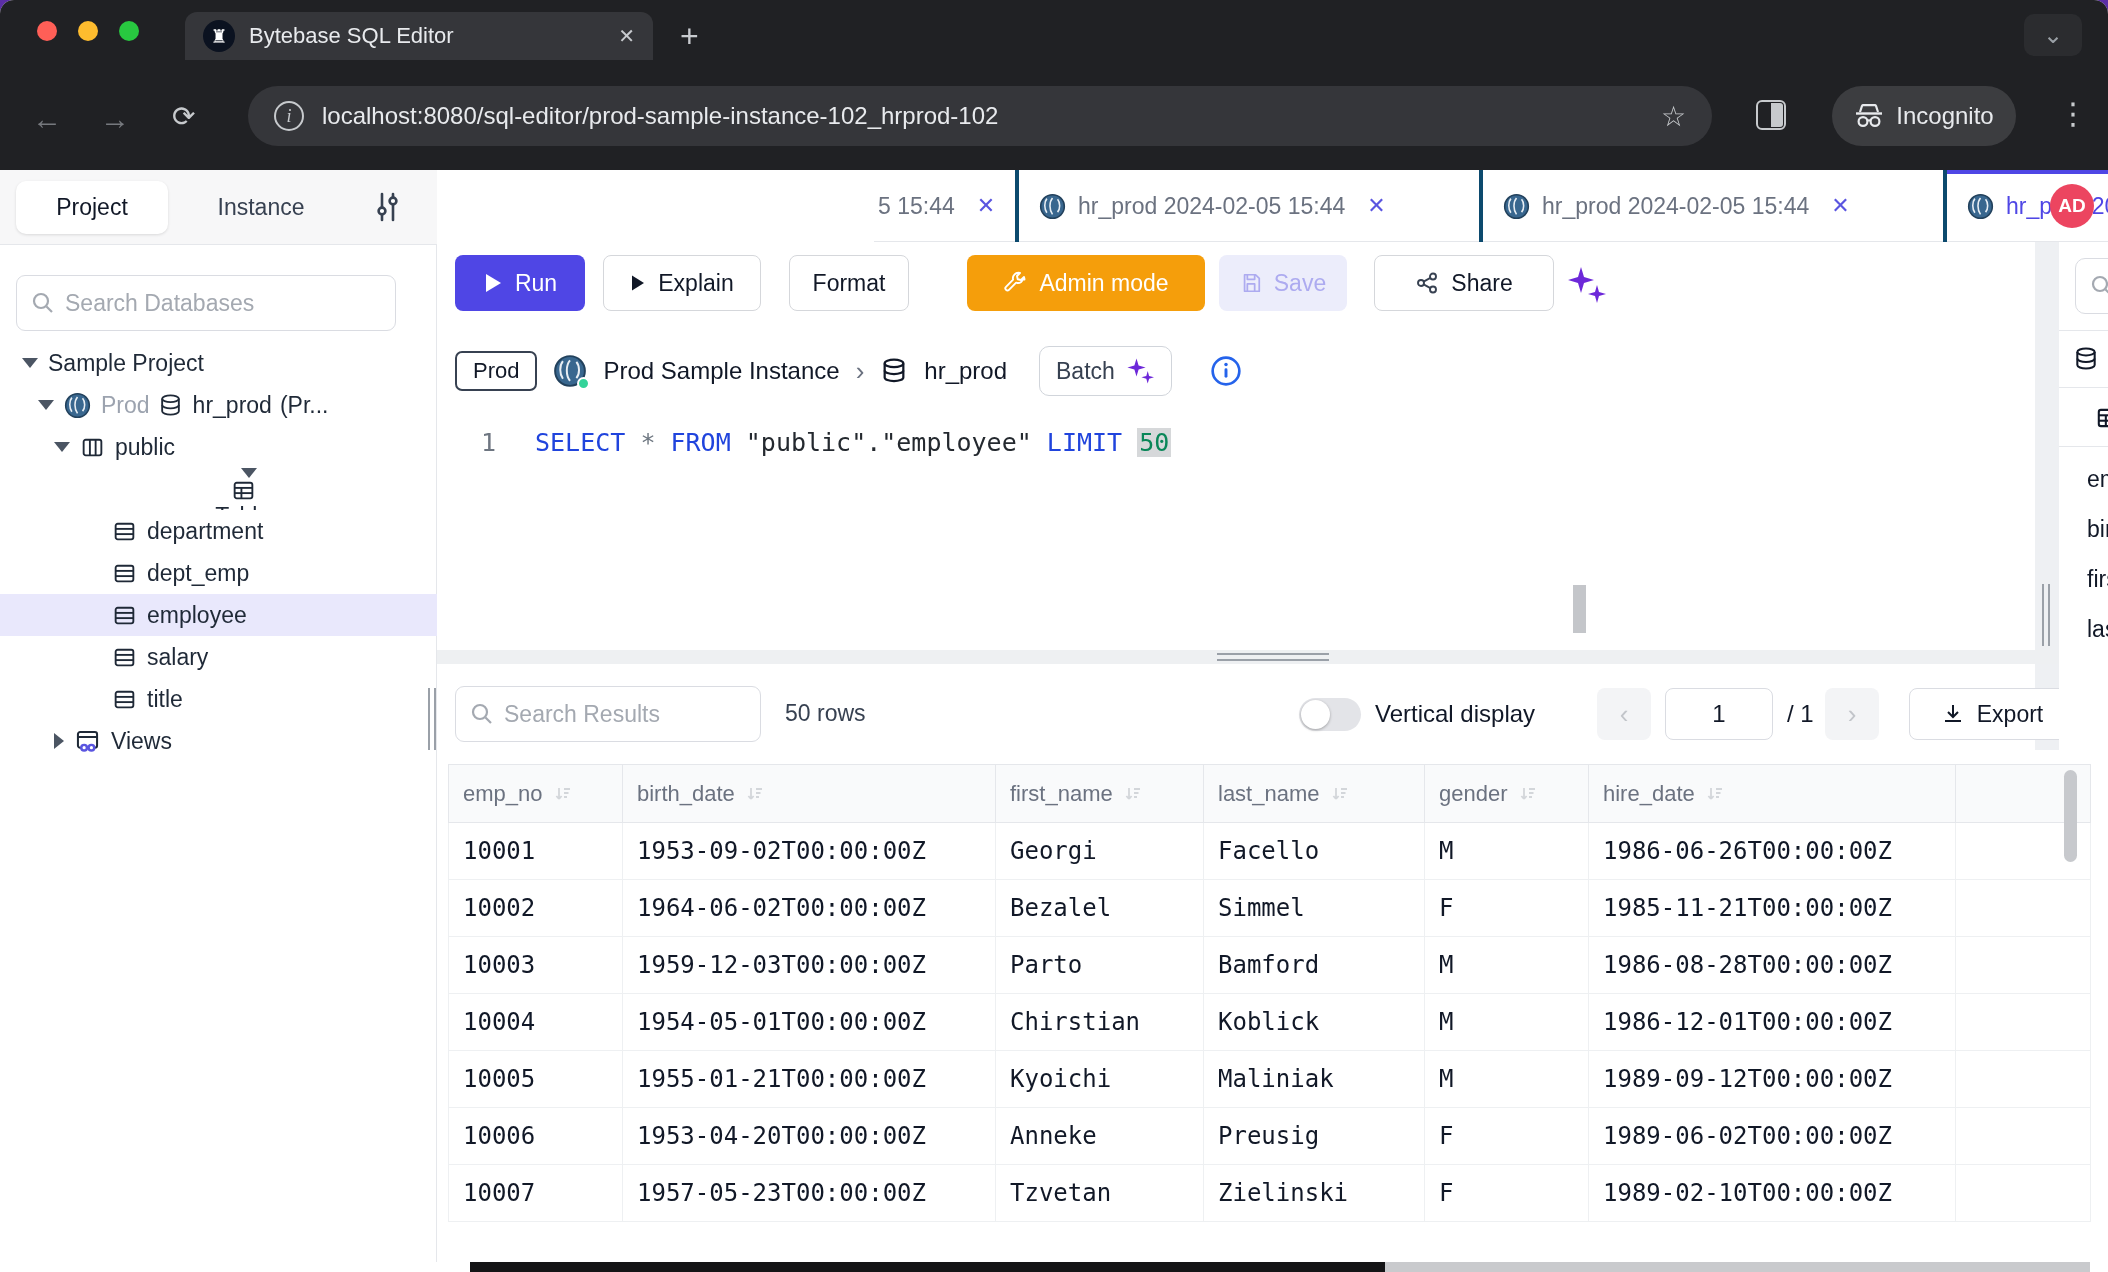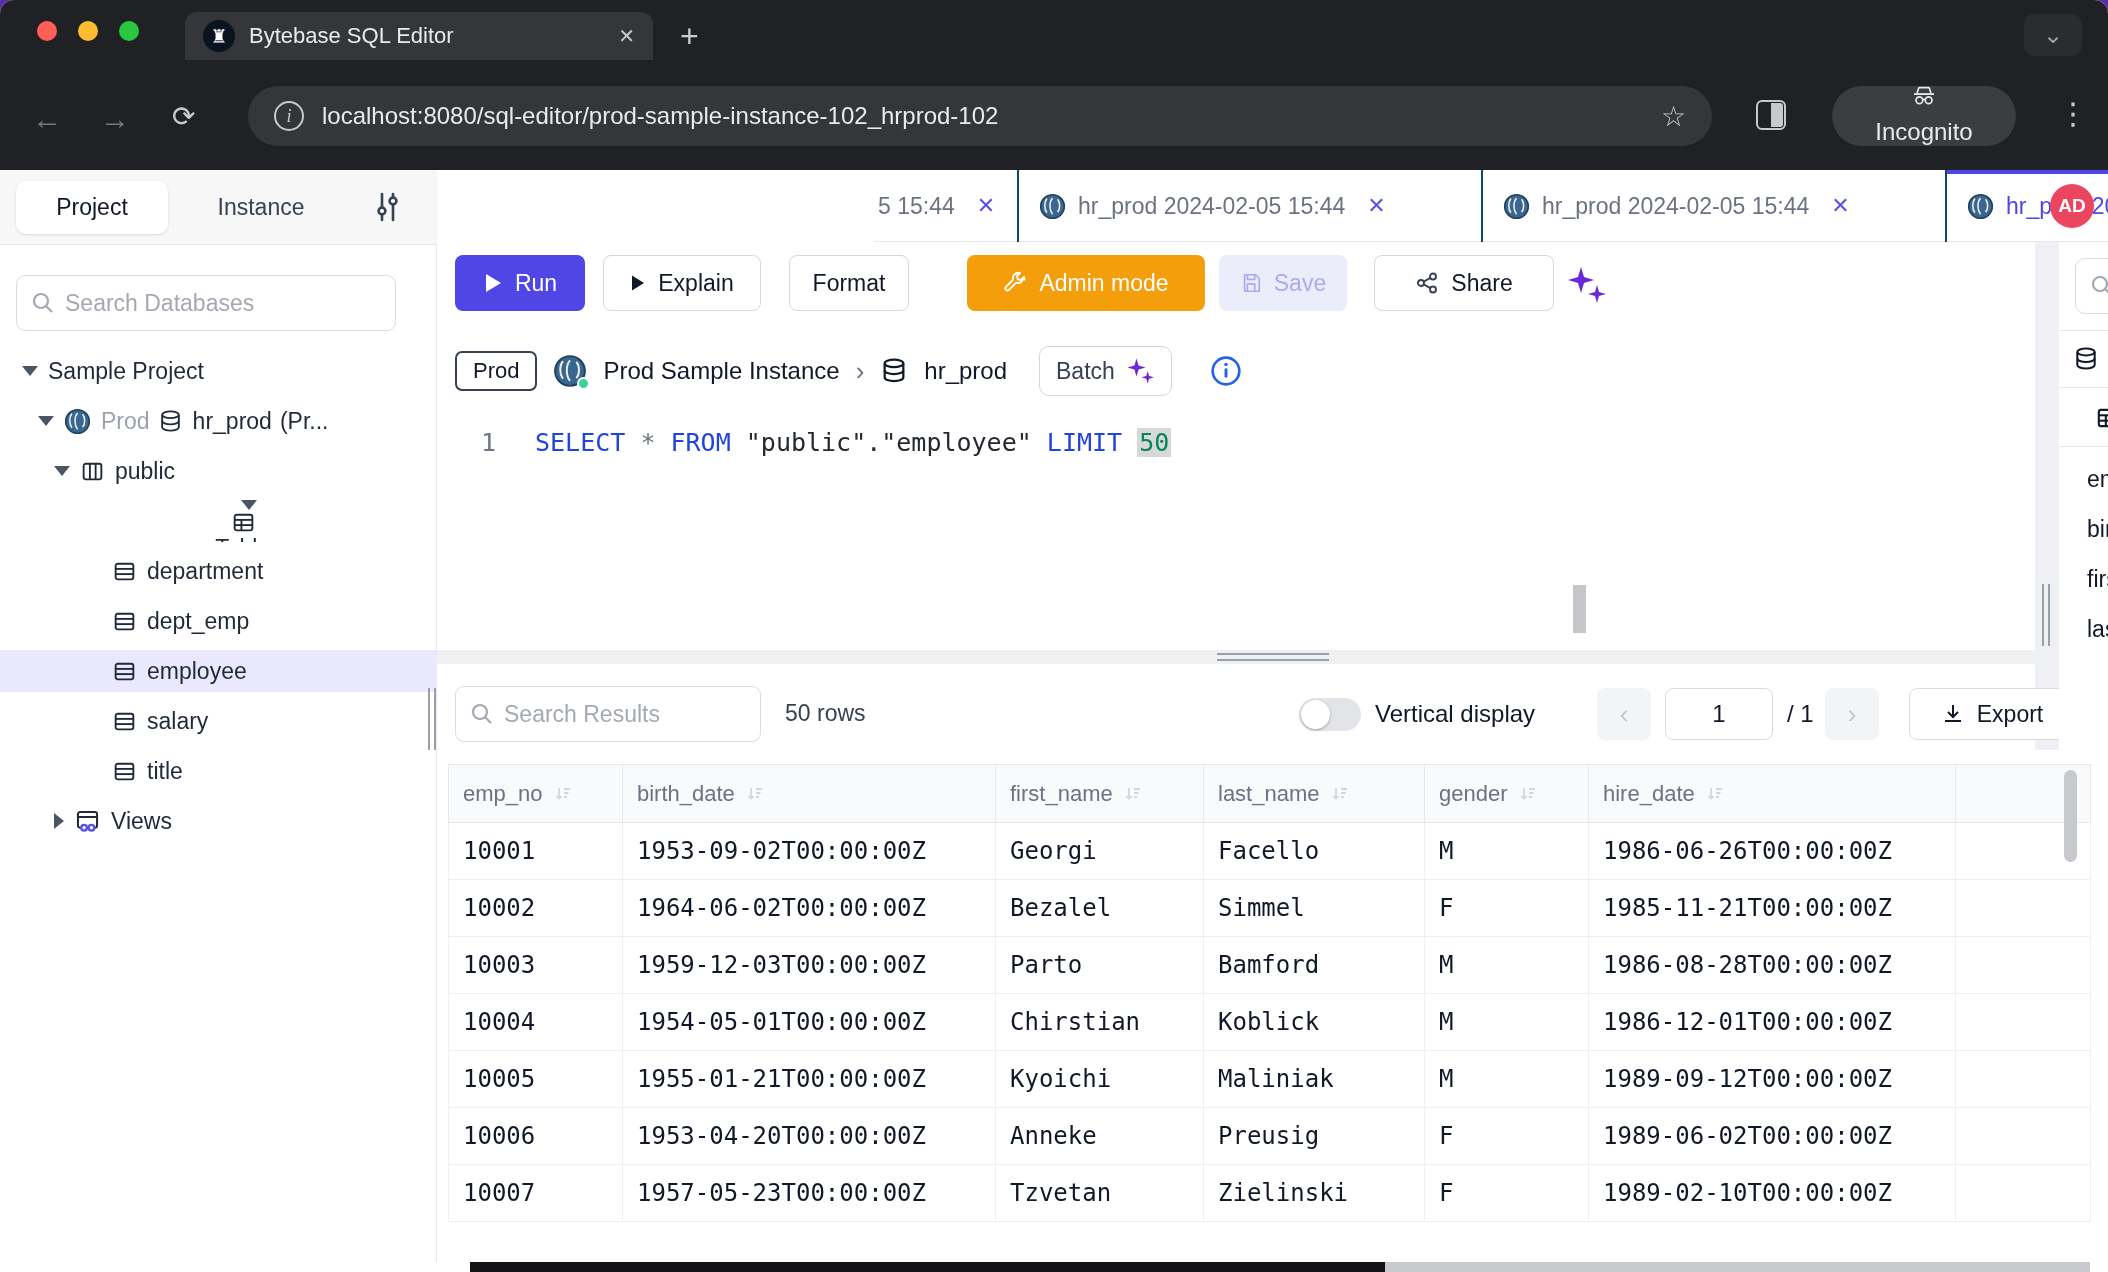--- a/index.html
+++ b/index.html
@@ -18,51 +18,51 @@
   .chrome-chevron { position:absolute; right:26px; top:14px; width:58px; height:42px; border-radius:10px; background:#2b2c2f; color:#9aa0a6; display:flex; align-items:center; justify-content:center; font-size:24px; }
   .navbtn { position:absolute; top:102px; font-size:30px; color:#76797e; }
   .nav-back { left:32px; } .nav-fwd { left:100px; }
   .nav-reload { left:172px; top:100px; color:#c7cacd; font-size:28px; }
   .urlbar { position:absolute; left:248px; top:86px; width:1464px; height:60px; background:#35363a; border-radius:30px; display:flex; align-items:center; padding:0 26px; gap:18px; }
   .url-info { width:30px; height:30px; border:2px solid #c7cacd; border-radius:50%; color:#c7cacd; display:flex; align-items:center; justify-content:center; font-size:18px; font-family:"Liberation Serif", serif; font-style:italic; }
   .url-text { color:#e8eaed; font-size:24px; flex:1; white-space:nowrap; }
   .url-star { color:#c7cacd; font-size:28px; }
   .panel-icon { position:absolute; left:1756px; top:100px; width:30px; height:30px; border:2.5px solid #c7cacd; border-radius:6px; }
   .panel-icon::after { content:""; position:absolute; right:1px; top:1px; bottom:1px; width:12px; background:#c7cacd; border-radius:0 3px 3px 0; }
-  .incog { position:absolute; left:1832px; top:86px; width:184px; height:60px; background:#3c3d40; border-radius:30px; display:flex; align-items:center; justify-content:center; gap:12px; color:#e8eaed; font-size:24px;flex-direction:column; }
+  .incog { position:absolute; left:1832px; top:86px; width:184px; height:60px; background:#3c3d40; border-radius:30px; display:flex; align-items:center; justify-content:center; gap:12px; color:#e8eaed; font-size:24px; }
   .kebab { position:absolute; left:2058px; top:96px; color:#c7cacd; font-size:30px; letter-spacing:0; }
 
   
   .app { position:absolute; left:0; top:170px; width:2108px; height:1092px; background:#fff; }
 
   
   .sidebar { position:absolute; left:0; top:0; width:437px; height:1092px; border-right:1px solid #e5e7eb; background:#fff; }
   .sb-header { position:absolute; left:0; top:0; width:437px; height:75px; background:#f7f7f8; border-bottom:1px solid #e5e7eb; }
   .seg-project { position:absolute; left:16px; top:11px; width:152px; height:53px; background:#fff; border-radius:10px; box-shadow:0 1px 3px rgba(0,0,0,.12); display:flex; align-items:center; justify-content:center; font-size:23px; color:#111827; font-weight:500; }
   .seg-instance { position:absolute; left:185px; top:11px; width:152px; height:53px; display:flex; align-items:center; justify-content:center; font-size:23px; color:#374151; }
   .sliders { position:absolute; left:370px; top:20px; }
   .sb-search { position:absolute; left:16px; top:105px; width:380px; height:56px; border:1.5px solid #dadce2; border-radius:9px; display:flex; align-items:center; padding:6px 14px; gap:10px; }
   .sb-search input, .flt input, .rs-search input { border:none; outline:none; font-size:23px; color:#111827; flex:1; min-width:0; font-family:"Liberation Sans", sans-serif; background:transparent; }
   .sb-search input::placeholder, .flt input::placeholder, .rs-search input::placeholder { color:#a4a9b1; }
   .tree { position:absolute; left:0; top:172px; width:437px; }
-  .titem { height:42px; display:flex; align-items:center; font-size:23px; color:#1f2937; white-space:nowrap; overflow:hidden;margin-top:8px; }
+  .titem { height:42px; display:flex; align-items:center; font-size:23px; color:#1f2937; white-space:nowrap; overflow:hidden; }
   .titem .gap { width:8px; }
   .caret { width:0; height:0; flex:none; margin:0 10px; }
   .caret.down { border-left:8px solid transparent; border-right:8px solid transparent; border-top:10px solid #4b5563; }
   .caret.right { border-top:8px solid transparent; border-bottom:8px solid transparent; border-left:10px solid #4b5563; }
   .ind1 { padding-left:12px; } .ind2 { padding-left:28px; } .ind3 { padding-left:44px; } .ind4 { padding-left:60px;flex-direction:column; } .ind5 { padding-left:112px; }
   .muted { color:#9ca3af; }
   .ticon { flex:none; display:inline-flex; margin-right:10px; }
   .sel { background:#e9e8fc; }
   .sb-splitter { position:absolute; right:-2px; top:518px; width:10px; height:62px; display:flex; gap:4px; }
   .sb-splitter i { width:2px; height:62px; background:#9aa0a8; }
 
   
   .tabbar { position:absolute; left:437px; top:0; width:1671px; height:72px; border-bottom:1px solid #e5e7eb; display:flex; }
-  .etab { height:72px; display:flex; align-items:center; gap:12px; padding:0 20px; border-right:2px solid #0c4a6e; font-size:23px; color:#6b7280; position:relative; white-space:nowrap; }
+  .etab { height:72px; display:flex; align-items:center; gap:12px; padding:0 20px; border-right:4px solid #0c4a6e; font-size:23px; color:#6b7280; position:relative; white-space:nowrap; }
   .etab .x { color:#5a55e0; font-size:22px; margin-left:10px; }
   .etab.active { color:#4f46e5; }
   .etab.active::before { content:""; position:absolute; left:0; top:0; right:0; height:4px; background:#4f46e5; }
   .avatar { position:absolute; right:14px; top:14px; width:44px; height:44px; border-radius:50%; background:#ec4560; color:#fff; font-size:19px; font-weight:700; display:flex; align-items:center; justify-content:center; }
 
   
   .btn { position:absolute; top:85px; height:56px; border-radius:8px; display:flex; align-items:center; justify-content:center; gap:12px; font-size:23px; }
   .btn.light { background:#fff; border:1.5px solid #d5d7db; color:#111827; }
   .b-run { left:18px; width:130px; background:#4f46e5; color:#fff; }
   .b-explain { left:166px; width:158px; }

